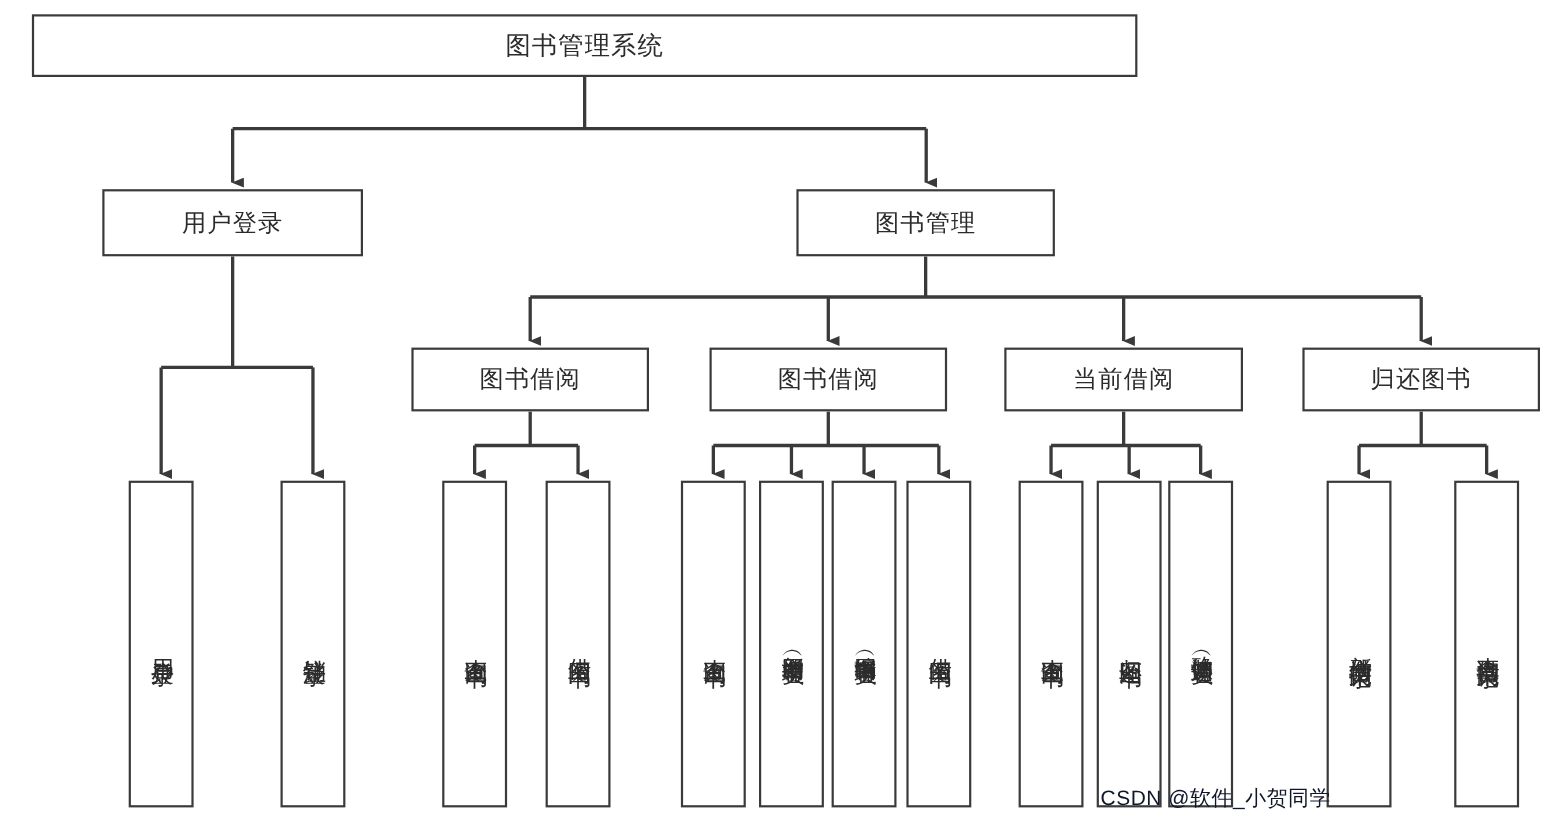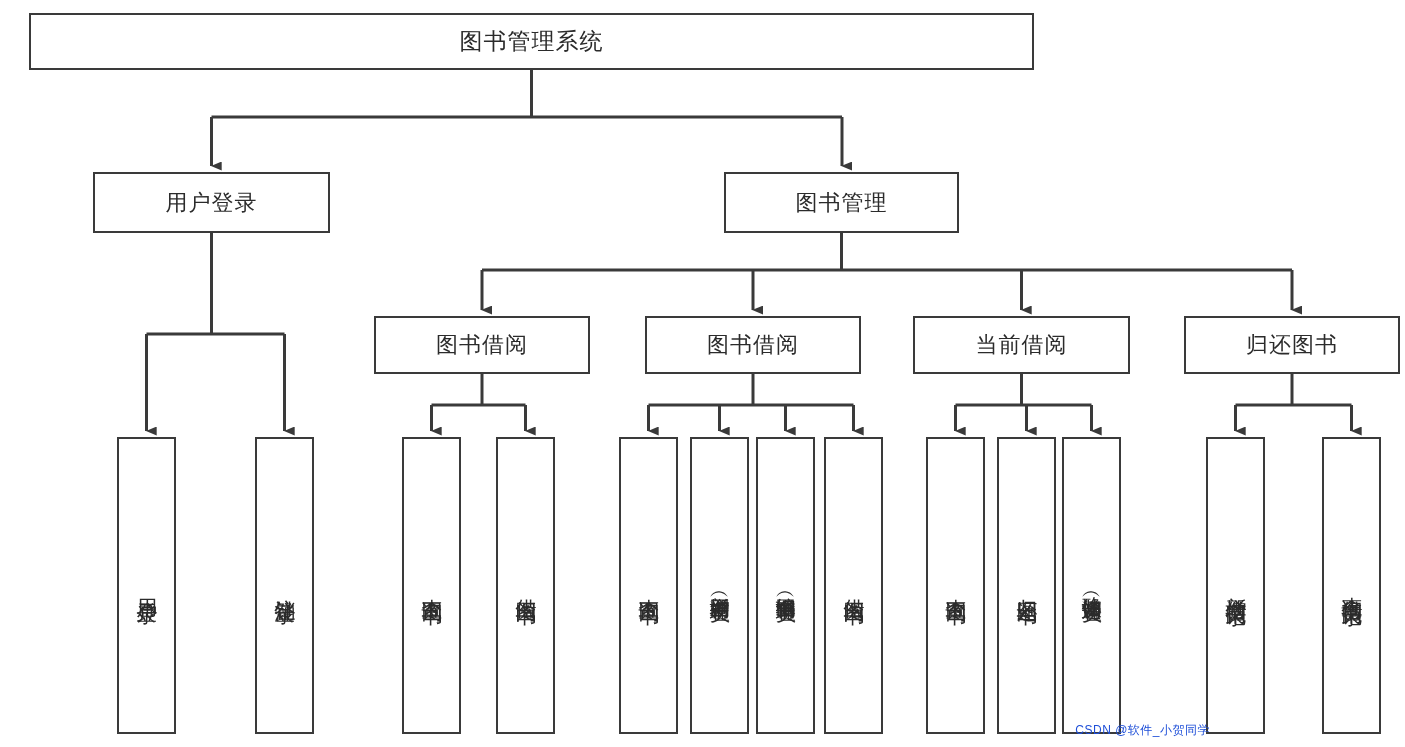--- a/index.html
+++ b/index.html
@@ -63,22 +63,22 @@
   #connectors {
     position: absolute;
     left: 0; top: 0;
     width: 1405px; height: 747px;
     pointer-events: none;
   }
   #watermark {
     position: absolute;
     right: 8px;
     bottom: 8px;
-    font-size: 12px;
-    color: #1d4ed8;
+    font-size: 19px;
+    color: #0f172a;
     white-space: nowrap;
     letter-spacing: 0.5px;
   }
 </style>
 </head>
 <body>
 
 <div id="diagram-root">
 
   <svg id="connectors" viewBox="0 0 1405 747" xmlns="http://www.w3.org/2000/svg">

